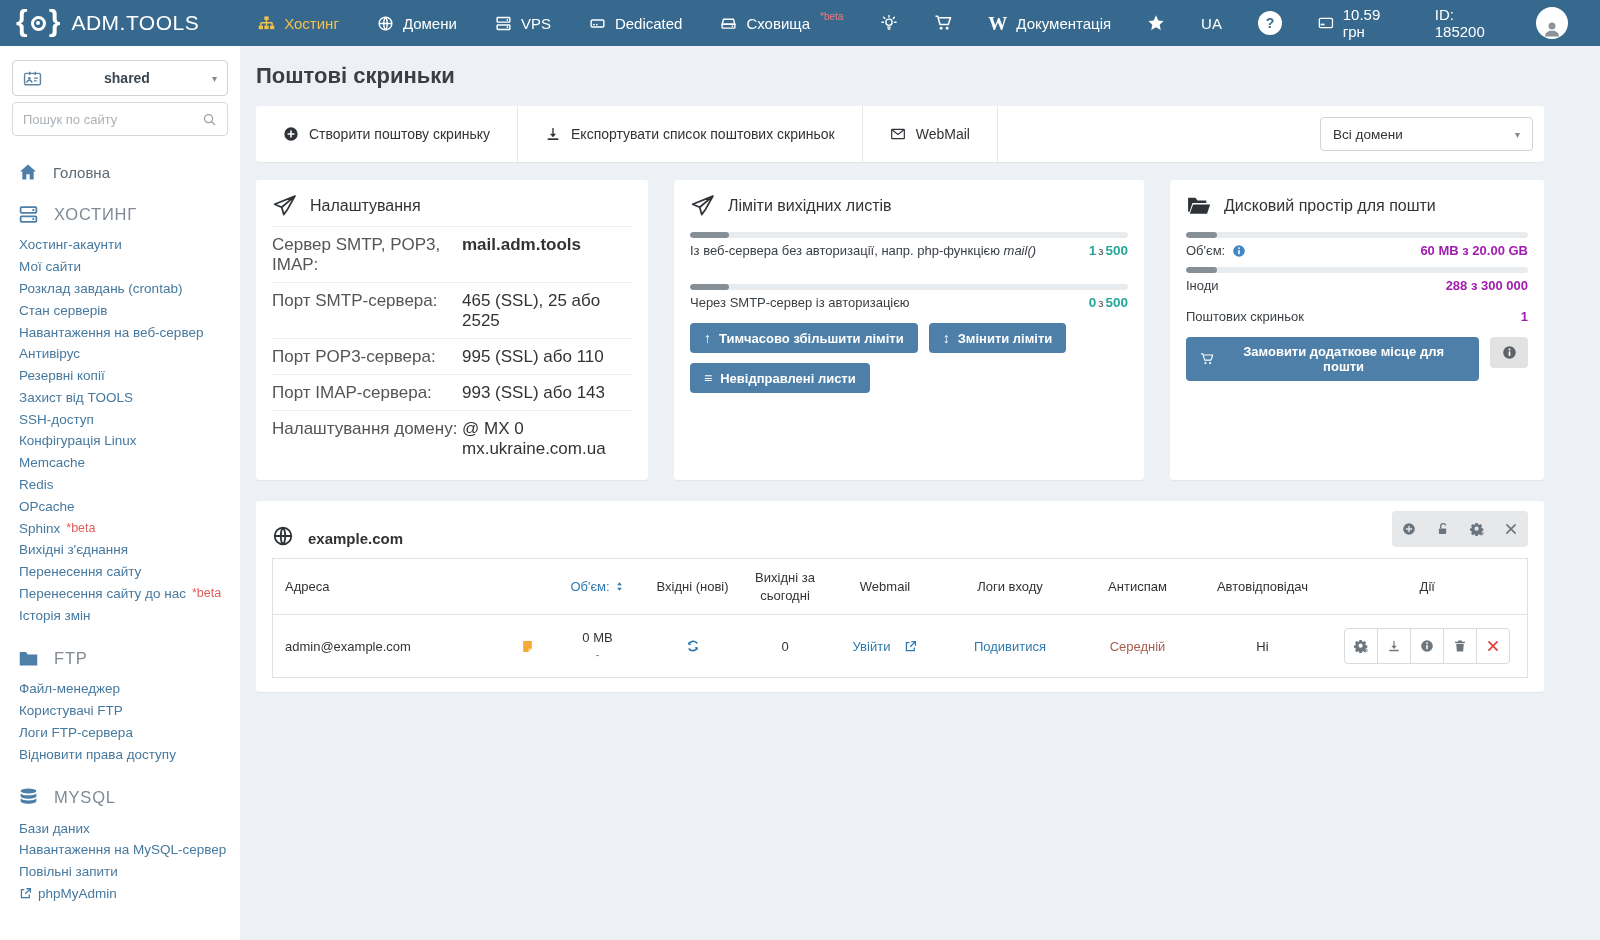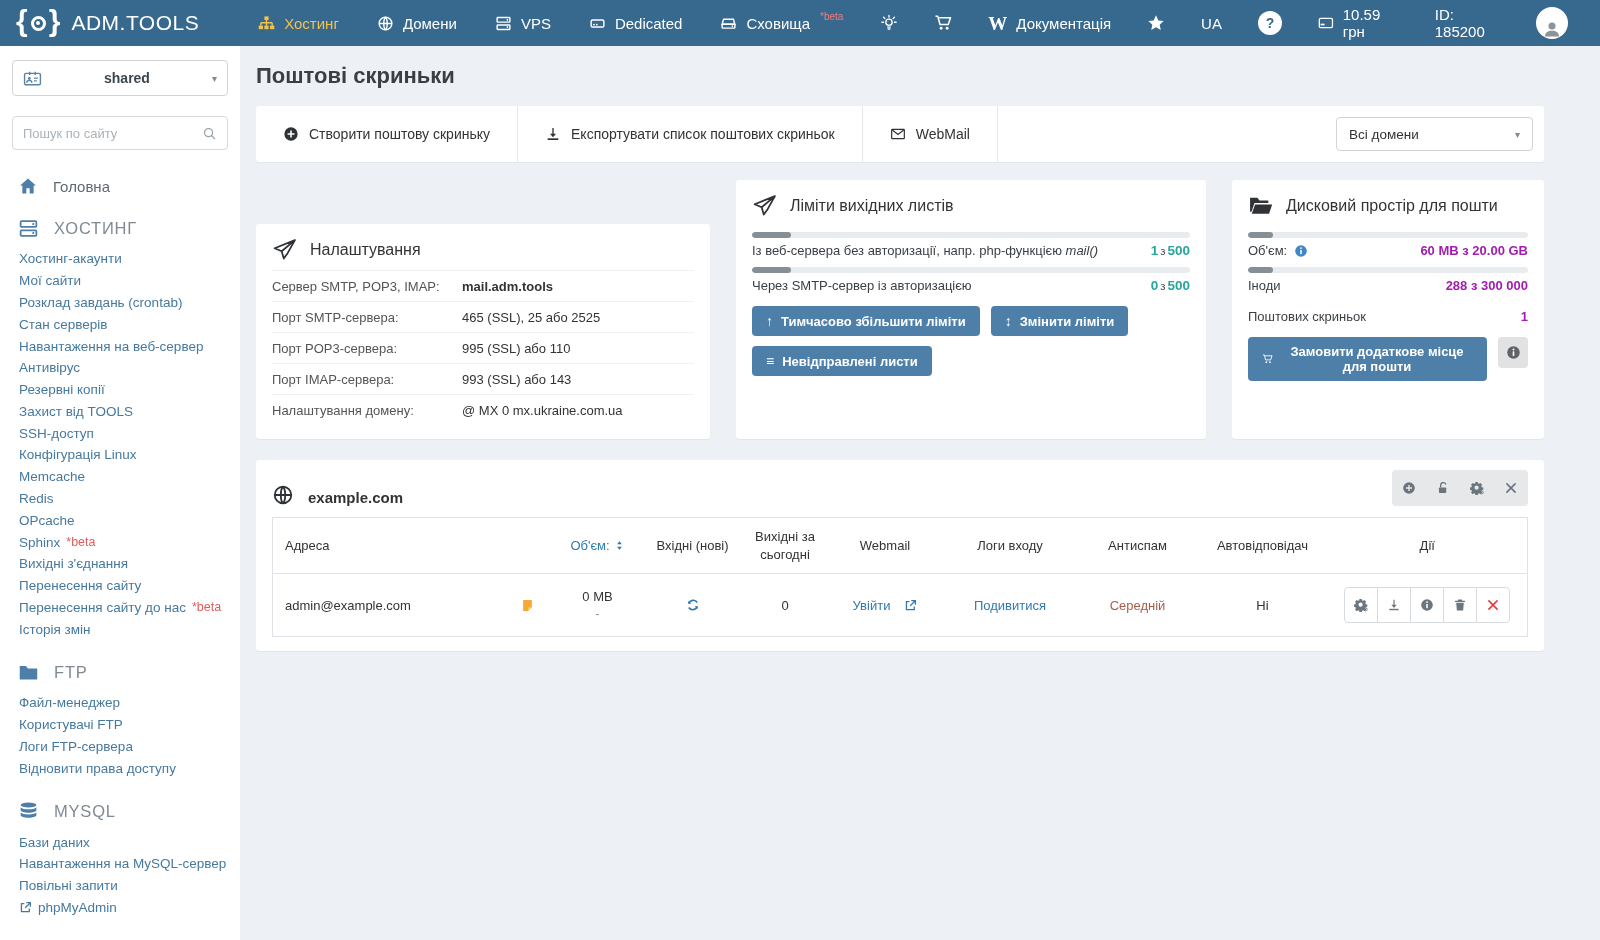--- a/index.html
+++ b/index.html
@@ -31,49 +31,49 @@
   
   .layout { display:flex; height:894px; }
   .sidebar { width:240px; background:#fff; padding:14px 12px 0 12px; flex-shrink:0; }
   .content { flex:1; padding:0 56px 0 16px; overflow:hidden; }
 
   
   .acct-select { height:36px; border:1px solid #cfd4d9; border-radius:4px; display:flex; align-items:center; padding:0 10px; cursor:pointer; background:#fff; }
   .acct-select .ic { width:19px; height:19px; color:#5b84a5; }
   .acct-label { flex:1; text-align:center; font-size:14px; font-weight:700; color:#3c4650; }
   .caret { color:#888; font-size:10px; }
-  .search-box { margin-top:20px; height:34px; border:1px solid #d6dade; border-radius:4px; display:flex; align-items:center; padding:0 10px; background:#fff; }
+  .search-box { margin-top:6px; height:34px; border:1px solid #d6dade; border-radius:4px; display:flex; align-items:center; padding:0 10px; background:#fff; }
   .search-box input { border:none; outline:none; flex:1; font-size:13px; font-family:inherit; color:#555; }
   .search-box input::placeholder { color:#aab2b9; }
   .search-box .ic { width:15px; height:15px; color:#9aa2a9; }
   .home-link { display:flex; align-items:center; gap:15px; margin:26px 0 6px 6px; color:#5d6a75; font-size:15px; text-decoration:none; cursor:pointer; }
   .home-link .ic { width:20px; height:20px; color:#4e7fa9; }
   .group-title { display:flex; align-items:center; gap:15px; margin:22px 0 9px 6px; color:#7f8a94; font-size:16.5px; letter-spacing:.8px; }
   .group-title .ic { width:21px; height:21px; color:#4e7fa9; }
   .group-links { display:flex; flex-direction:column; margin-left:7px; }
   .snav-link { color:#46799f; font-size:13.5px; text-decoration:none; padding:3.4px 0; cursor:pointer; display:flex; align-items:center; gap:6px; }
   .beta { color:#e05c5c; font-size:12.5px; }
   .beta:empty { display:none; }
   .snav-link .ext { width:13px; height:13px; color:#46799f; }
 
   
   .page-title { font-size:22px; font-weight:700; color:#3b3f44; margin-top:17px; }
   .toolbar { margin-top:17px; background:#fff; height:56px; display:flex; align-items:center; border-radius:3px; box-shadow:0 1px 1px rgba(0,0,0,.05); }
   .tb-btn { height:100%; display:flex; align-items:center; gap:10px; padding:0 27px; background:none; border:none; border-right:1px solid #e7e7e7; font-size:14px; color:#333; font-family:inherit; cursor:pointer; }
   .tb-btn .ic { width:16px; height:16px; color:#2f3337; }
   .tb-spacer { flex:1; }
-  .domain-filter { width:197px; height:34px; border:1px solid #cfd4d9; border-radius:4px; display:flex; align-items:center; justify-content:space-between; padding:0 12px; margin-right:11px; font-size:13.5px; color:#333; cursor:pointer; background:#fff; }
+  .domain-filter { width:213px; height:34px; border:1px solid #cfd4d9; border-radius:4px; display:flex; align-items:center; justify-content:space-between; padding:0 12px; margin-right:11px; font-size:13.5px; color:#333; cursor:pointer; background:#fff; }
 
   .cards-row { display:flex; gap:26px; margin-top:18px; }
   .card { background:#fff; border-radius:3px; box-shadow:0 1px 1px rgba(0,0,0,.05); padding:13px 16px 14px 16px; }
   .card-head { display:flex; align-items:center; gap:13px; font-size:16px; color:#333; padding-bottom:8px; }
   .card-head .ic { width:25px; height:25px; color:#2f3337; }
 
-  .card-settings { width:454px;margin-top:44px; }
-  .kv { display:flex; border-top:1px solid #f0f0f0; padding:7.5px 0; font-size:13px; }
+  .card-settings { width:392px; }
+  .kv { display:flex; border-top:1px solid #f0f0f0; padding:7.5px 0; font-size:17px; }
   .kv .k { width:190px; color:#555; }
   .kv .v { flex:1; color:#333; }
   .kv .v.bold { font-weight:700; }
 
   .card-limits { width:470px; }
   .bar { height:6px; background:#e9ecef; border-radius:3px; overflow:hidden; margin-top:6px; }
   .bar .fill { height:100%; background:#868e96; border-radius:3px; }
   .limit-label { display:flex; justify-content:space-between; align-items:baseline; font-size:13px; color:#3a3f44; margin-top:5px; }
   .limit-label i { font-style:italic; }
   .usage { white-space:nowrap; }
@@ -573,21 +573,21 @@
         </div>
         <div>
           <div class="bar">
               <div class="fill" style="width: 9%;"></div>
             </div>
           <div class="limit-label">
             <span><span>Із веб-сервера без авторизації, напр. php-функцією</span> <i>mail()</i></span>
             <span class="usage"><b>1</b><span class="of">з</span><b>500</b></span>
           </div>
         </div>
-        <div style="margin-top:9px">
+        <div style="margin-top:26px">
           <div class="bar">
               <div class="fill" style="width: 9%;"></div>
             </div>
           <div class="limit-label">
             <span>Через SMTP-сервер із авторизацією</span>
             <span class="usage"><b>0</b><span class="of">з</span><b>500</b></span>
           </div>
         </div>
         <div class="btn-row">
           <button class="btn-blue">

